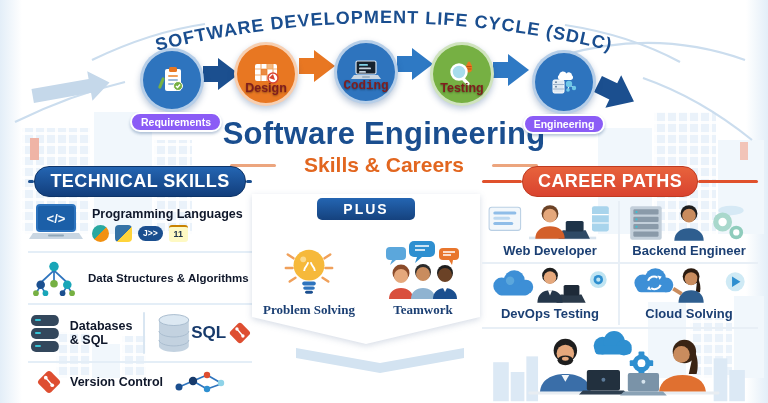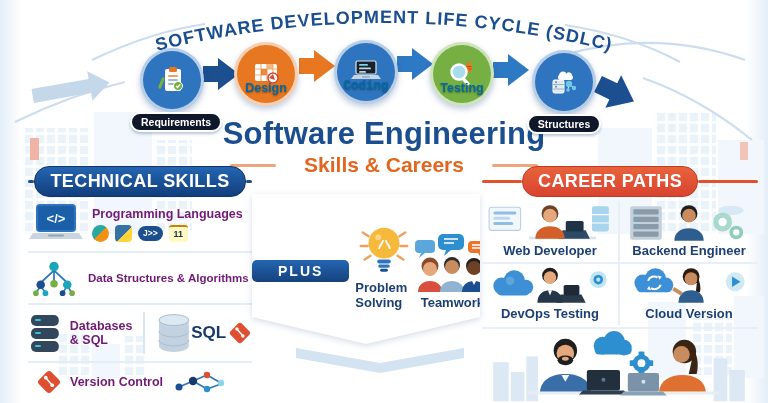--- a/index.html
+++ b/index.html
@@ -13,64 +13,64 @@
     background-image:repeating-linear-gradient(0deg,rgba(255,255,255,.85) 0 3px,transparent 3px 11px),
                      repeating-linear-gradient(90deg,rgba(255,255,255,.85) 0 3px,transparent 3px 11px);}
   .bldg.lt{background:#F1F7FC;}
   .accent{position:absolute;z-index:0;}
   
   .top-svg{position:absolute;left:0;top:0;z-index:2;pointer-events:none;}
   
   .stage{position:absolute;width:84px;text-align:center;z-index:3;}
   .stage-circle{width:58px;height:58px;border-radius:50%;margin:0 auto;display:flex;align-items:center;
     justify-content:center;border:3px solid rgba(255,255,255,.65);box-shadow:0 3px 6px rgba(21,66,126,.28);}
-  .stage-pill{display:inline-block;margin-top:-13px;position:relative;background:#0f172a;color:#fff;
+  .stage-pill{display:inline-block;margin-top:-13px;position:relative;background:#8b5cf6;color:#fff;
     font-size:10.5px;font-weight:bold;padding:2px 9px;border-radius:10px;border:2px solid #fff;
     box-shadow:0 2px 3px rgba(21,66,126,.3);white-space:nowrap;text-align:center;}
-  .stage-inline{display:block;margin-top:-25px;position:relative;color:#0369a1;font-size:12.5px;
+  .stage-inline{display:block;margin-top:-25px;position:relative;color:#7f1d1d;font-size:12.5px;
     font-weight:bold;text-shadow:0 1px 2px rgba(0,0,0,.4);}
   
   .heading{position:absolute;left:0;top:116px;width:768px;text-align:center;z-index:2;}
   .heading-title{font-size:31px;font-weight:bold;color:#1A4E8F;letter-spacing:.2px;}
   .heading-sub{margin-top:1px;display:flex;align-items:center;justify-content:center;gap:28px;}
   .heading-sub .dash{width:46px;height:3px;border-radius:2px;background:#ECA57E;}
   .heading-sub .txt{font-size:21px;font-weight:bold;color:#E2661F;}
   
   .panel-header{display:flex;align-items:center;}
   .hline{height:3px;border-radius:2px;flex:1;}
   .hl-blue{background:#1B4F8F;}
   .hl-red{background:#E0512C;}
   .pill{color:#fff;font-weight:bold;font-size:18px;letter-spacing:.4px;padding:4px 15px;
     border-radius:15px;white-space:nowrap;}
   .pill-blue{background:linear-gradient(180deg,#2465B2,#123E7C);border:1px solid #0E3468;}
   .pill-red{background:linear-gradient(180deg,#E8633C,#D9432F);border:1px solid #C03A20;text-align:center;}
   
   .left-panel{position:absolute;left:28px;top:166px;width:224px;z-index:3;}
   .skill-row{display:flex;align-items:center;gap:8px;padding:6px 0;border-bottom:2px solid #E4EEF7;}
   .skill-row.last{border-bottom:none;}
-  .skill-label{font-size:12.5px;font-weight:bold;color:#701a75;}
+  .skill-label{font-size:12.5px;font-weight:bold;color:#0f172a;}
   .skill-col{display:flex;flex-direction:column;gap:4px;}
   .lang-icons{display:flex;gap:6px;align-items:center;}
   .lang-a{width:17px;height:17px;border-radius:50%;background:linear-gradient(135deg,#2AA8A0 50%,#F29111 50%);}
   .lang-b{width:17px;height:17px;border-radius:4px;background:linear-gradient(135deg,#3572A5 55%,#FFD43B 55%);}
   .lang-js{height:15px;padding:0 5px;border-radius:8px;background:#1B4F8F;color:#fff;font-size:8.5px;
     font-weight:bold;display:flex;align-items:center;justify-content:center;}
   .lang-java{width:19px;height:15px;border-radius:3px;background:#fef9c3;border-top:2px solid #C98200;
     color:#20344A;font-size:9px;font-weight:bold;display:flex;align-items:center;justify-content:center;}
   .dsa-label{font-size:11.5px;text-align:center;}
   .vline{width:2px;height:42px;background:#D9E6F2;border-radius:1px;}
   .sql-big{font-size:17px;font-weight:bold;color:#173A6B;margin-left:-12px;position:relative;z-index:1;}
   .db-label{width:66px;line-height:1.15;}
   
   .center-wrap{position:absolute;left:252px;top:194px;z-index:3;filter:drop-shadow(0 2px 3px rgba(27,63,115,.18));}
-  .center-card{width:228px;height:150px;background:#fff;display:flex;flex-direction:row;align-items:center;
+  .center-card{width:228px;height:150px;background:#fff;display:flex;flex-direction:column;align-items:center;
     clip-path:polygon(0 0,100% 0,100% 82%,50% 100%,0 82%);}
   .plus-pill{margin-top:4px;background:linear-gradient(180deg,#2465B2,#15427E);color:#fff;font-weight:bold;
     font-size:14px;letter-spacing:2px;padding:3px 26px;border-radius:5px;}
-  .plus-items{display:flex;width:100%;flex:1;padding:14px 6px 26px;}
+  .plus-items{display:flex;width:100%;flex:1;padding:14px 6px 26px;font-family:Liberation Serif, serif;}
   .plus-item{flex:1;display:flex;flex-direction:column;align-items:center;justify-content:flex-end;gap:3px;}
   .plus-label{font-size:13px;font-weight:bold;color:#1B3F73;}
   .chevron{position:absolute;left:296px;top:348px;width:168px;height:26px;background:#D3E3F1;z-index:2;
     clip-path:polygon(0 0,50% 58%,100% 0,100% 38%,50% 96%,0 38%);}
   
   .right-panel{position:absolute;left:482px;top:166px;width:276px;z-index:3;}
   .career-grid{display:grid;grid-template-columns:1fr 1fr;margin-top:4px;}
   .career-cell{display:flex;flex-direction:column;align-items:center;padding:3px 2px 4px;}
   .career-cell.br{border-right:2px solid #E8EFF6;}
   .career-cell.bb{border-bottom:2px solid #E8EFF6;}
@@ -185,21 +185,21 @@
         <rect x="5" y="14" width="11" height="13" rx="1.5" fill="#DFE9F2" stroke="#fff"></rect>
         <path d="M5 18.5h11M5 23h11" stroke="#9FB4CC"></path>
         <circle cx="8" cy="16.2" r=".9" fill="#5C7A99"></circle>
           <circle cx="8" cy="20.7" r=".9" fill="#5C7A99"></circle>
         <path d="M21 18l5 4M21 18l-1 6" stroke="#fff" stroke-width="1"></path>
         <circle cx="21" cy="18" r="3.2" fill="#6FC8E8"></circle>
           <circle cx="26" cy="22" r="2.2" fill="#6FC8E8"></circle>
         <circle cx="20" cy="24" r="1.8" fill="#6FC8E8"></circle>
       </svg>
     </div>
-    <span class="stage-pill">Structures</span>
+    <span class="stage-pill">Engineering</span>
   </div>
 
   <div class="heading">
     <div class="heading-title">Software Engineering</div>
     <div class="heading-sub">
       <div class="dash"></div>
       <div class="txt">Skills &amp; Careers</div>
       <div class="dash"></div>
     </div>
   </div>
@@ -424,21 +424,21 @@
           <path d="M30 8l4 1-2 3z" fill="#fff"></path>
             <path d="M24 22l-4-1 2-3z" fill="#fff"></path>
           <circle cx="104" cy="14" r="9" fill="#CFEAF5"></circle>
             <path d="M101 9l8 5-8 5z" fill="#2E8FD0"></path>
           <circle cx="62" cy="9" r="8" fill="#2B1B10"></circle>
             <circle cx="62" cy="11" r="6.2" fill="#C98C5E"></circle>
           <path d="M68 10c2.5 4 3.5 9 2.5 14h-4z" fill="#2B1B10"></path>
           <path d="M50 34c0-8 5-12 12-12s12 4 12 12z" fill="#2E5E8F"></path>
           <path d="M52 27l-8-5 2-3 8 5z" fill="#C98C5E"></path>
         </svg>
-        <span class="career-label">Cloud Version</span>
+        <span class="career-label">Cloud Solving</span>
       </div>
     </div>
 
     <div class="career-bottom">
       <svg width="256" height="80" viewBox="0 0 260 82">
         <g fill="#DCE9F5">
           <rect x="0" y="32" width="16" height="40"></rect>
             <rect x="18" y="42" width="14" height="30"></rect>
           <rect x="34" y="26" width="12" height="46"></rect>
             <rect x="226" y="28" width="14" height="44"></rect>

